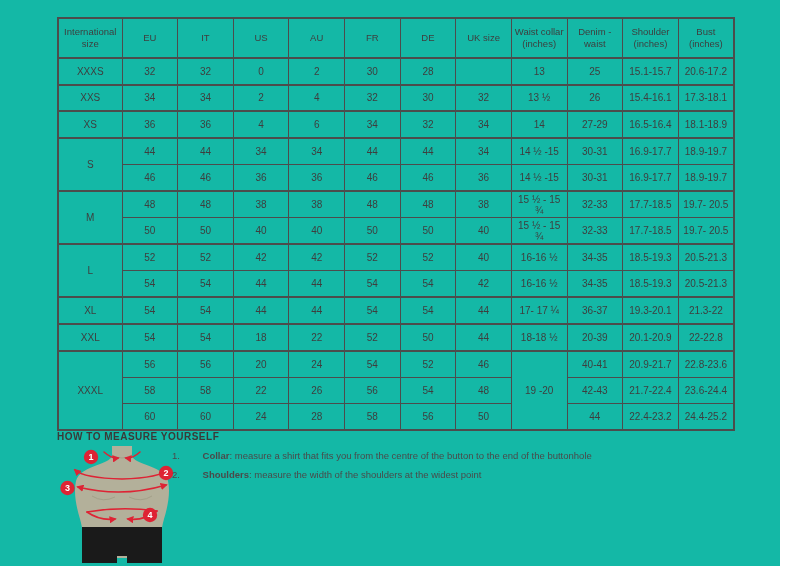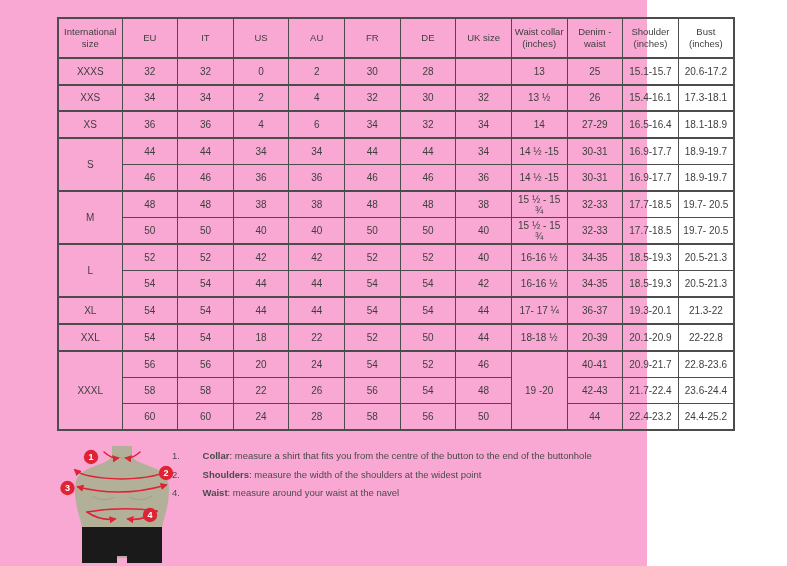--- a/index.html
+++ b/index.html
@@ -1,20 +1,20 @@
 <!DOCTYPE html>
 <html style="--accent_red: #de2334; --torso: #b3b09a; --torso_shade: #a3a089; --shorts: #1a1a1a; --border: #4c4c4c; --text: #3e3e3e; --text_secondary: #4a4a4a; --heading: #3a3a38;"><head>
 <meta charset="utf-8">
 <style>
   * { margin:0; padding:0; box-sizing:border-box; }
   html,body {
     width:787px; height:566px; background:#ffffff;
     font-family:"Liberation Sans", sans-serif; overflow:hidden;
   }
-  .page { position:relative; width:647px; height:566px; background:#f9a8d4; }
+  .page { position:relative; width:780px; height:566px; background:#14b8a6; }
 
   
   table.size-table {
     position:absolute; left:57px; top:17px; width:678px;
     border-collapse:collapse; table-layout:fixed;
     border:2px solid var(--border,#4c4c4c);
   }
   .size-table th, .size-table td {
     border:1px solid var(--border,#4c4c4c);
     font-weight:400; font-size:10px; color:var(--text,#3e3e3e);
@@ -268,20 +268,21 @@
           <td>58</td>
           <td>56</td>
           <td>50</td>
           <td>44</td>
           <td>22.4-23.2</td>
           <td>24.4-25.2</td>
         </tr>
       </tbody>
     </table>
 
+  <div class="measure-heading">HOW TO MEASURE YOURSELF</div>
 
   <div class="figure-wrap">
     <svg width="132" height="120" viewBox="0 0 132 120">
       <defs>
         <marker id="arw" viewBox="0 0 6 6" refX="4.5" refY="3" markerWidth="4.5" markerHeight="4.5" orient="auto-start-reverse">
           <path d="M0,0 L6,3 L0,6 Z" class="accent-fill"></path>
         </marker>
       </defs>
 
       <path class="torso-fill" d="M 54,0 L 74,0 L 74,9 C 74,13 79,15 86,18 C 99,22.5 108,27 110,35
@@ -318,16 +319,15 @@
       <g>
         <circle class="accent-fill" cx="92" cy="69" r="7.2"></circle>
         <text class="badge-num" x="92" y="72.2">4</text>
       </g>
     </svg>
   </div>
 
   <div class="steps">
       <div class="step"><span>1. </span><strong class="step-term">Collar</strong><span>: measure a shirt that fits you from the centre of the button to the end of the buttonhole</span></div>
       <div class="step"><span>2. </span><strong class="step-term">Shoulders</strong><span>: measure the width of the shoulders at the widest point</span></div>
-      <div class="step"><span>4. </span><strong class="step-term">Waist</strong><span>: measure around your waist at the navel</span></div>
     </div>
 
 </div>
 
 </body></html>

